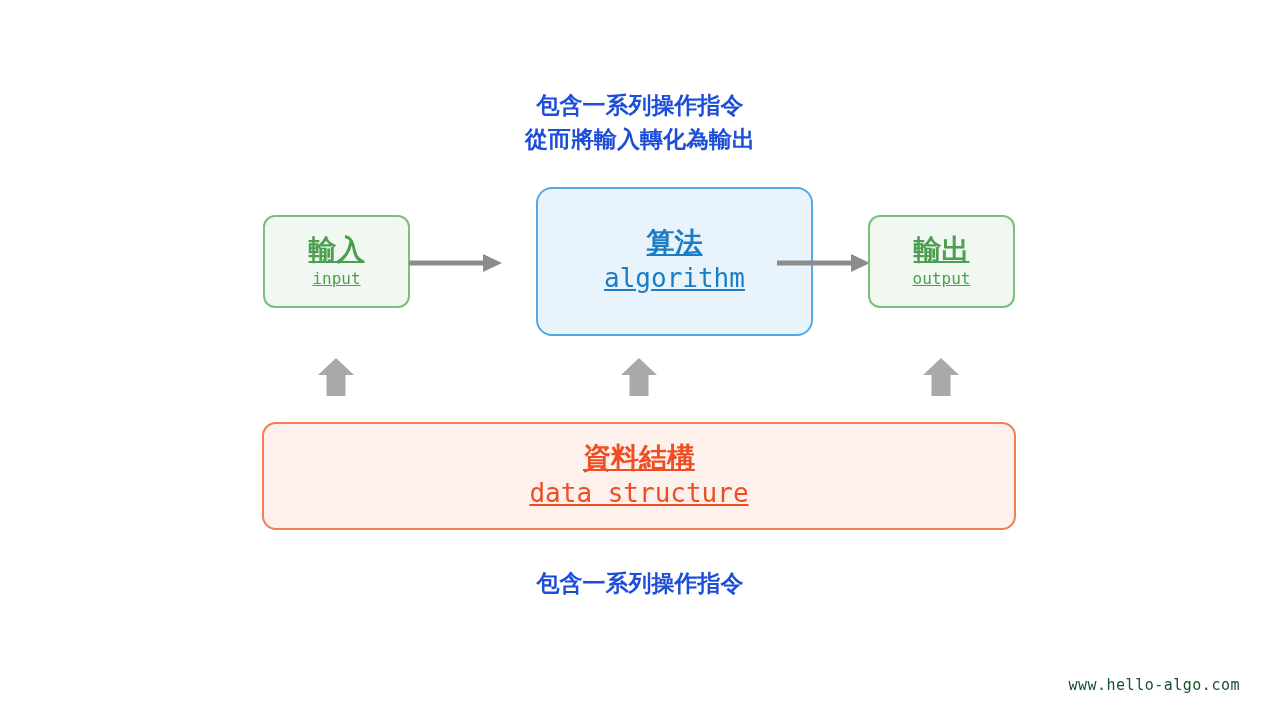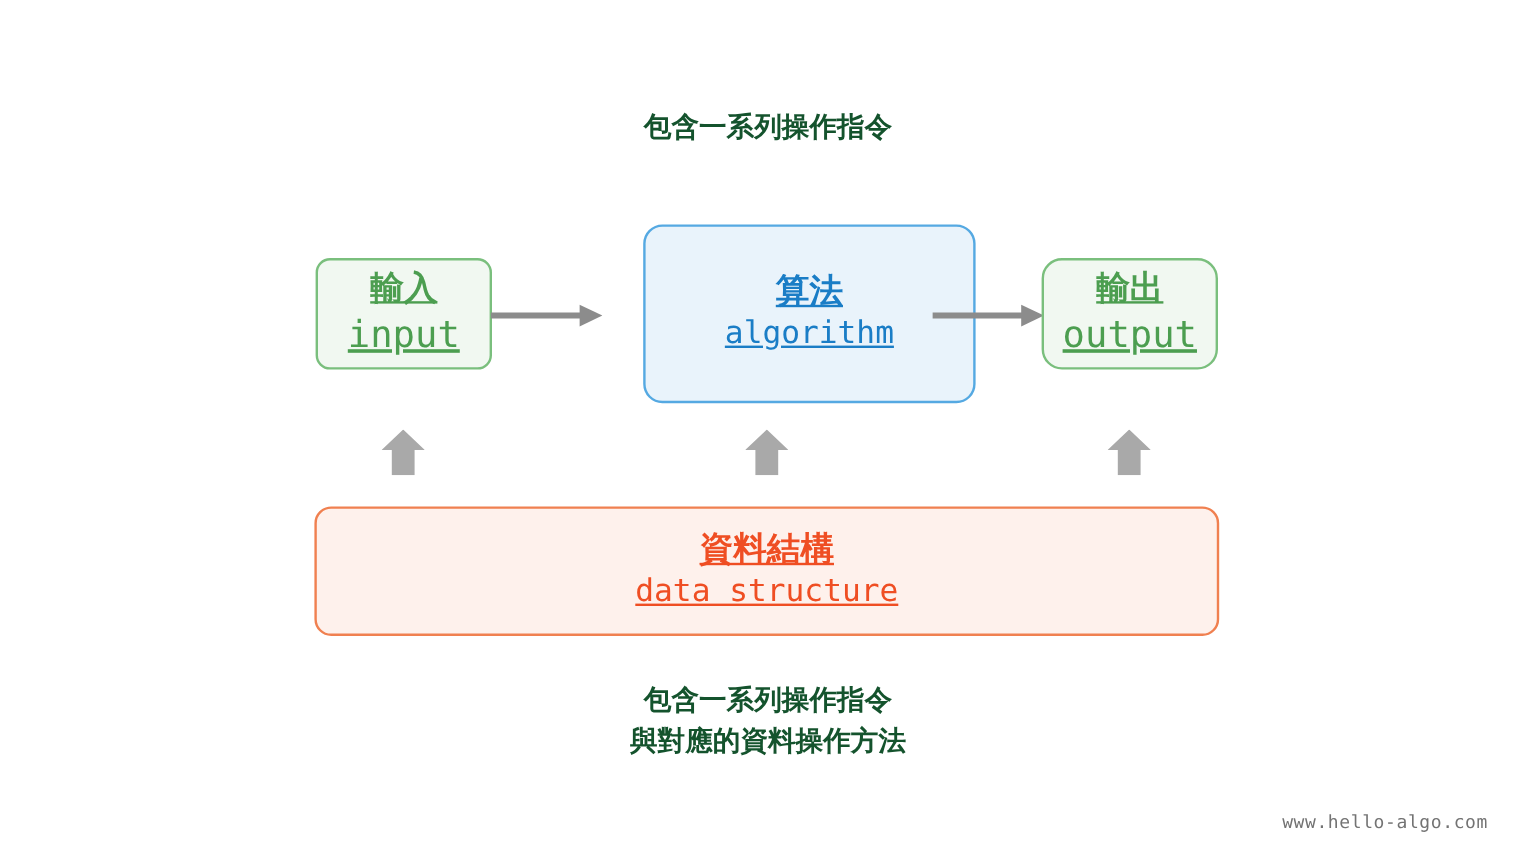--- a/index.html
+++ b/index.html
@@ -13,49 +13,49 @@
     font-family: "Liberation Sans", sans-serif;
   }
   .mono { font-family: "DejaVu Sans Mono", "Liberation Mono", monospace; }
 
   
   .note {
     position: absolute;
     left: 0;
     width: 1280px;
     text-align: center;
-    color: #14532d;
+    color: #1d4ed8;
     font-size: 23px;
     font-weight: 600;
     line-height: 34px;
   }
   .note-top { top: 88px; }
   .note-bottom { top: 566px; }
 
   
   .node {
     position: absolute;
     display: flex;
     flex-direction: column;
     align-items: center;
     justify-content: center;
     border-radius: 12px;
     border: 2px solid;
     text-decoration: underline;
   }
   .node-title { font-size: 28px; font-weight: 700; line-height: 1.25; }
-  .node-subtitle { font-size: 31px; line-height: 1.45; }
+  .node-subtitle { font-size: 16px; line-height: 1.45; }
 
   .node-input {
     left: 263px; top: 215px; width: 147px; height: 93px;
     border-color: #7abf7d; background: #f1f8f1; color: #4c9e50;
   }
   .node-output {
     left: 868px; top: 215px; width: 147px; height: 93px;
-    border-color: #7abf7d; background: #f1f8f1; color: #4c9e50; border-radius: 17px;
+    border-color: #7abf7d; background: #f1f8f1; color: #4c9e50;
   }
   .node-algorithm {
     left: 501px; top: 187px; width: 277px; height: 149px;
     border-color: #55a9e2; background: #e9f3fb; color: #1a7dc6;
     border-radius: 16px;
     margin-left: 35px;
   }
   .node-algorithm .node-subtitle { font-size: 26px; }
   .node-data-structure {
     left: 262px; top: 422px; width: 754px; height: 108px;
@@ -71,31 +71,32 @@
   .arrow-up-1 { left: 318px; top: 358px; }
   .arrow-up-2 { left: 621px; top: 358px; }
   .arrow-up-3 { left: 923px; top: 358px; }
 
   
   .watermark {
     position: absolute;
     right: 40px;
     top: 676px;
     font-size: 15px;
-    color: #737373;
+    color: #14532d;
     letter-spacing: 0.5px;
   }
 </style>
 </head>
 <body>
 
 <div class="canvas">
 
   <div class="note note-top">
     <div>包含一系列操作指令</div>
+    <div>從而將輸入轉化為輸出</div>
   </div>
 
   <div class="node node-input">
     <div class="node-title">輸入</div>
     <div class="node-subtitle mono">input</div>
   </div>
 
   <div class="arrow arrow-right-1">
     <svg width="93" height="24" viewBox="0 0 93 24">
       <line x1="0" y1="12" x2="76" y2="12" stroke="#8c8c8c" stroke-width="5"></line>
@@ -136,18 +137,17 @@
     </svg>
   </div>
 
   <div class="node node-data-structure">
     <div class="node-title">資料結構</div>
     <div class="node-subtitle mono">data structure</div>
   </div>
 
   <div class="note note-bottom">
     <div>包含一系列操作指令</div>
-    <div>與對應的資料操作方法</div>
   </div>
 
   <div class="watermark mono">www.hello-algo.com</div>
 
 </div>
 
 </body></html>

